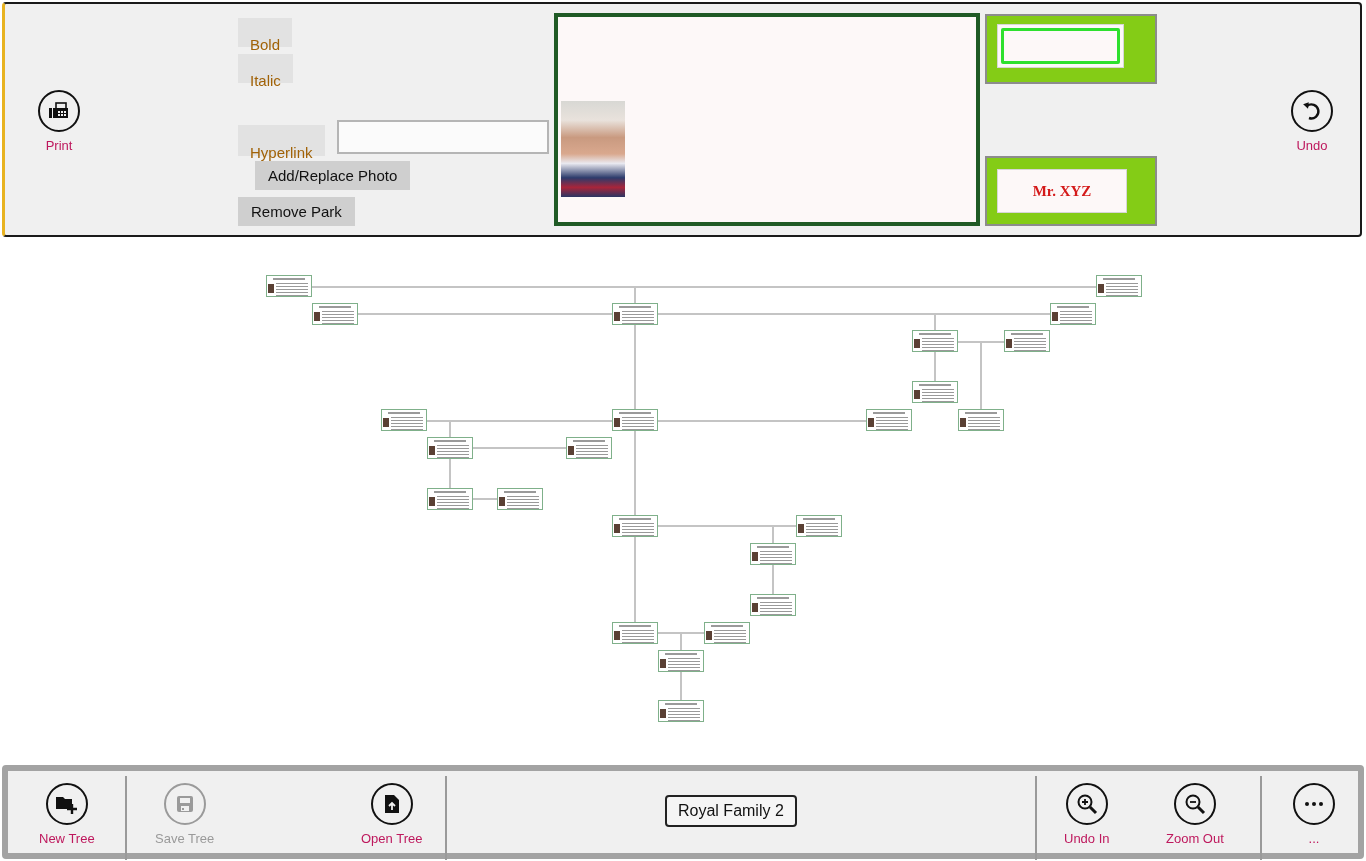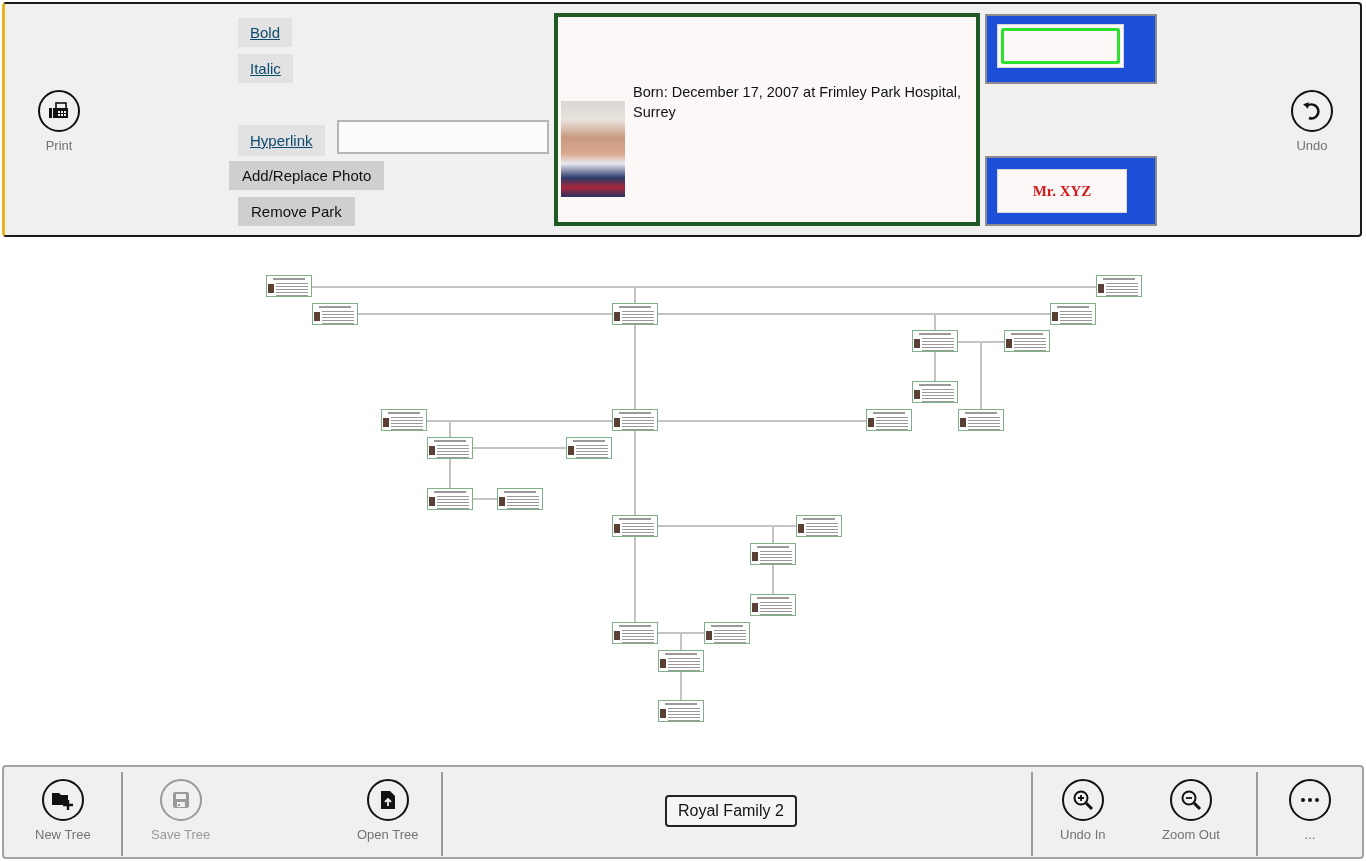--- a/index.html
+++ b/index.html
@@ -1,39 +1,39 @@
 <!DOCTYPE html>
 <html><head>
 <meta charset="utf-8">
 <style>
   html, body { margin:0; padding:0; }
   body { width:1366px; height:861px; background:#ffffff; position:relative; overflow:hidden; font-family:"DejaVu Sans", sans-serif; }
   .topbar { position:absolute; left:2px; top:2px; width:1360px; height:235px; background:#f0f0f0; border:2px solid #1a1a1a; border-left:3px solid #e8b320; border-radius:4px; box-sizing:border-box; }
   .round-btn { position:absolute; display:flex; flex-direction:column; align-items:center; cursor:pointer; }
   .round-btn .circle { width:38px; height:38px; border:2px solid #111; border-radius:50%; display:flex; align-items:center; justify-content:center; background:transparent; }
-  .round-btn .lbl { font-size:13px; color:#737373; margin-top:6px; font-family:"Liberation Sans", sans-serif; white-space:nowrap; }
+  .round-btn .lbl { font-size:13px; color:#be185d; margin-top:6px; font-family:"Liberation Sans", sans-serif; white-space:nowrap; }
   .round-btn.disabled .circle { border-color:#9a9a9a; }
   .round-btn.disabled .lbl { color:#9a9a9a; }
-  .fmt-btn { position:absolute; background:#e2e2e2; color:#0c4a6e; font-size:15px; font-family:"Liberation Sans", sans-serif; padding:0 12px; height:29px; line-height:29px; border:none; box-sizing:border-box;text-decoration:underline; }
+  .fmt-btn { position:absolute; background:#e2e2e2; color:#a16207; font-size:15px; font-family:"Liberation Sans", sans-serif; padding:12px 12px; height:29px; line-height:29px; border:none; box-sizing:border-box; }
   .photo-btn { position:absolute; background:#cfcfcf; color:#111; font-size:15px; font-family:"Liberation Sans", sans-serif; padding:0 13px; height:29px; line-height:29px; box-sizing:border-box; }
   .hyper-input { position:absolute; left:337px; top:120px; width:212px; height:34px; background:#fbfbfb; border:2px solid #b5b5b5; box-sizing:border-box; }
   .detail-card { position:absolute; left:554px; top:13px; width:426px; height:213px; background:#fdf8f8; border:4px solid #1f5a25; box-sizing:border-box; overflow:hidden; }
   .detail-card .name { position:absolute; left:20px; right:20px; top:8px; text-align:center; font-weight:bold; font-size:16.5px; line-height:24px; color:#111; font-family:"Liberation Sans", sans-serif; }
   .detail-card .photo { position:absolute; left:3px; top:84px; width:64px; height:96px; background:linear-gradient(180deg,#d8d8d4 0%,#e9e2dc 20%,#c99a80 38%,#d9a88e 55%,#e9e9f0 65%,#2c3b6b 80%,#a8253a 90%,#2a3564 100%); }
   .detail-card .body { position:absolute; left:75px; top:66px; width:345px; font-size:14.5px; line-height:19.8px; color:#111; font-family:"Liberation Sans", sans-serif; }
-  .mini-panel { position:absolute; left:985px; width:172px; background:#1d4ed8; border:2px solid #8c8c8c; box-sizing:border-box; }
+  .mini-panel { position:absolute; left:985px; width:172px; background:#84cc16; border:2px solid #8c8c8c; box-sizing:border-box; }
   .green-box { position:absolute; left:10px; top:8px; width:127px; height:44px; background:#fdf8f8; border:1px solid #d6d6d6; box-sizing:border-box; }
   .green-box .inner { position:absolute; left:3px; top:3px; right:3px; bottom:3px; border:3px solid #2ee02e; border-radius:2px; }
   .xyz-box { position:absolute; left:10px; top:11px; width:130px; height:44px; background:#fdf8f8; border:1px solid #d6d6d6; box-sizing:border-box; text-align:center; line-height:42px; color:#d41a1a; font-weight:bold; font-family:"Liberation Serif", serif; font-size:15px; }
   .canvas { position:absolute; left:0; top:245px; width:1366px; height:515px; }
   .node { position:absolute; width:46px; height:22px; background:#fff; border:1px solid #7fb08a; box-sizing:border-box; }
   .node .nt { position:absolute; left:6px; right:6px; top:2px; height:2px; background:#9a9a9a; }
   .node .np { position:absolute; left:1px; top:8px; width:6px; height:9px; background:#5a4034; }
   .node .nl { position:absolute; left:9px; right:3px; height:1px; background:#999; }
-  .bottombar { position:absolute; left:2px; top:765px; width:1362px; height:94px; background:#f0f0f0; border:2px solid #a3a3a3; border-radius:4px; box-sizing:border-box; }
+  .bottombar { position:absolute; left:2px; top:765px; width:1362px; height:94px; background:#f0f0f0; border:6px solid #a3a3a3; border-radius:4px; box-sizing:border-box; }
   .divider { position:absolute; top:5px; width:2px; height:84px; background:#9a9a9a; }
   .tree-name { position:absolute; left:665px; top:795px; height:32px; padding:0 11px; border:2px solid #222; border-radius:4px; background:#f5f5f5; box-sizing:border-box; font-size:16px; line-height:28px; font-family:"Liberation Sans", sans-serif; color:#111; }
 </style>
 </head>
 <body>
 
 <div class="topbar">
   <div class="round-btn" style="left:33px;top:86px;">
     <div class="circle">
       <svg width="20" height="18" viewBox="0 0 20 18">
@@ -47,40 +47,39 @@
           <rect x="12" y="12" width="2" height="2" fill="#f0f0f0"></rect>
           <rect x="15" y="12" width="2" height="2" fill="#f0f0f0"></rect>
         </svg>
     </div>
     <span class="lbl">Print</span>
   </div>
 
   <div class="fmt-btn" style="left:233px;top:14px;">Bold</div>
   <div class="fmt-btn" style="left:233px;top:50px;">Italic</div>
   <div class="fmt-btn" style="left:233px;top:121px;height:31px;line-height:31px;">Hyperlink</div>
-  <div class="photo-btn" style="left:224px;top:157px;">Add/Replace Photo</div>
+  <div class="photo-btn" style="left:250px;top:157px;">Add/Replace Photo</div>
   <div class="photo-btn" style="left:233px;top:193px;">Remove Park</div>
 
   <div class="round-btn" style="left:1286px;top:86px;">
     <div class="circle">
       <svg width="22" height="22" viewBox="0 0 22 22">
           <path d="M6 6 A7 7 0 1 1 8 18" fill="none" stroke="#111" stroke-width="2.4"></path>
           <path d="M3 3 L9 3 L6 9 Z" fill="#111" transform="rotate(-20 6 6)"></path>
         </svg>
     </div>
     <span class="lbl">Undo</span>
   </div>
 </div>
 
 <input class="hyper-input" type="text" value="" style="">
 
 <div class="detail-card">
   <div class="photo"></div>
   <div class="body">
-    <div>Born: December 17, 2007 at Frimley Park Hospital, Surrey</div>
   </div>
 </div>
 
 <div class="mini-panel" style="top:14px;height:70px;">
   <div class="green-box">
       <div class="inner"></div>
     </div>
 </div>
 <div class="mini-panel" style="top:156px;height:70px;">
   <div class="xyz-box">Mr. XYZ</div>

